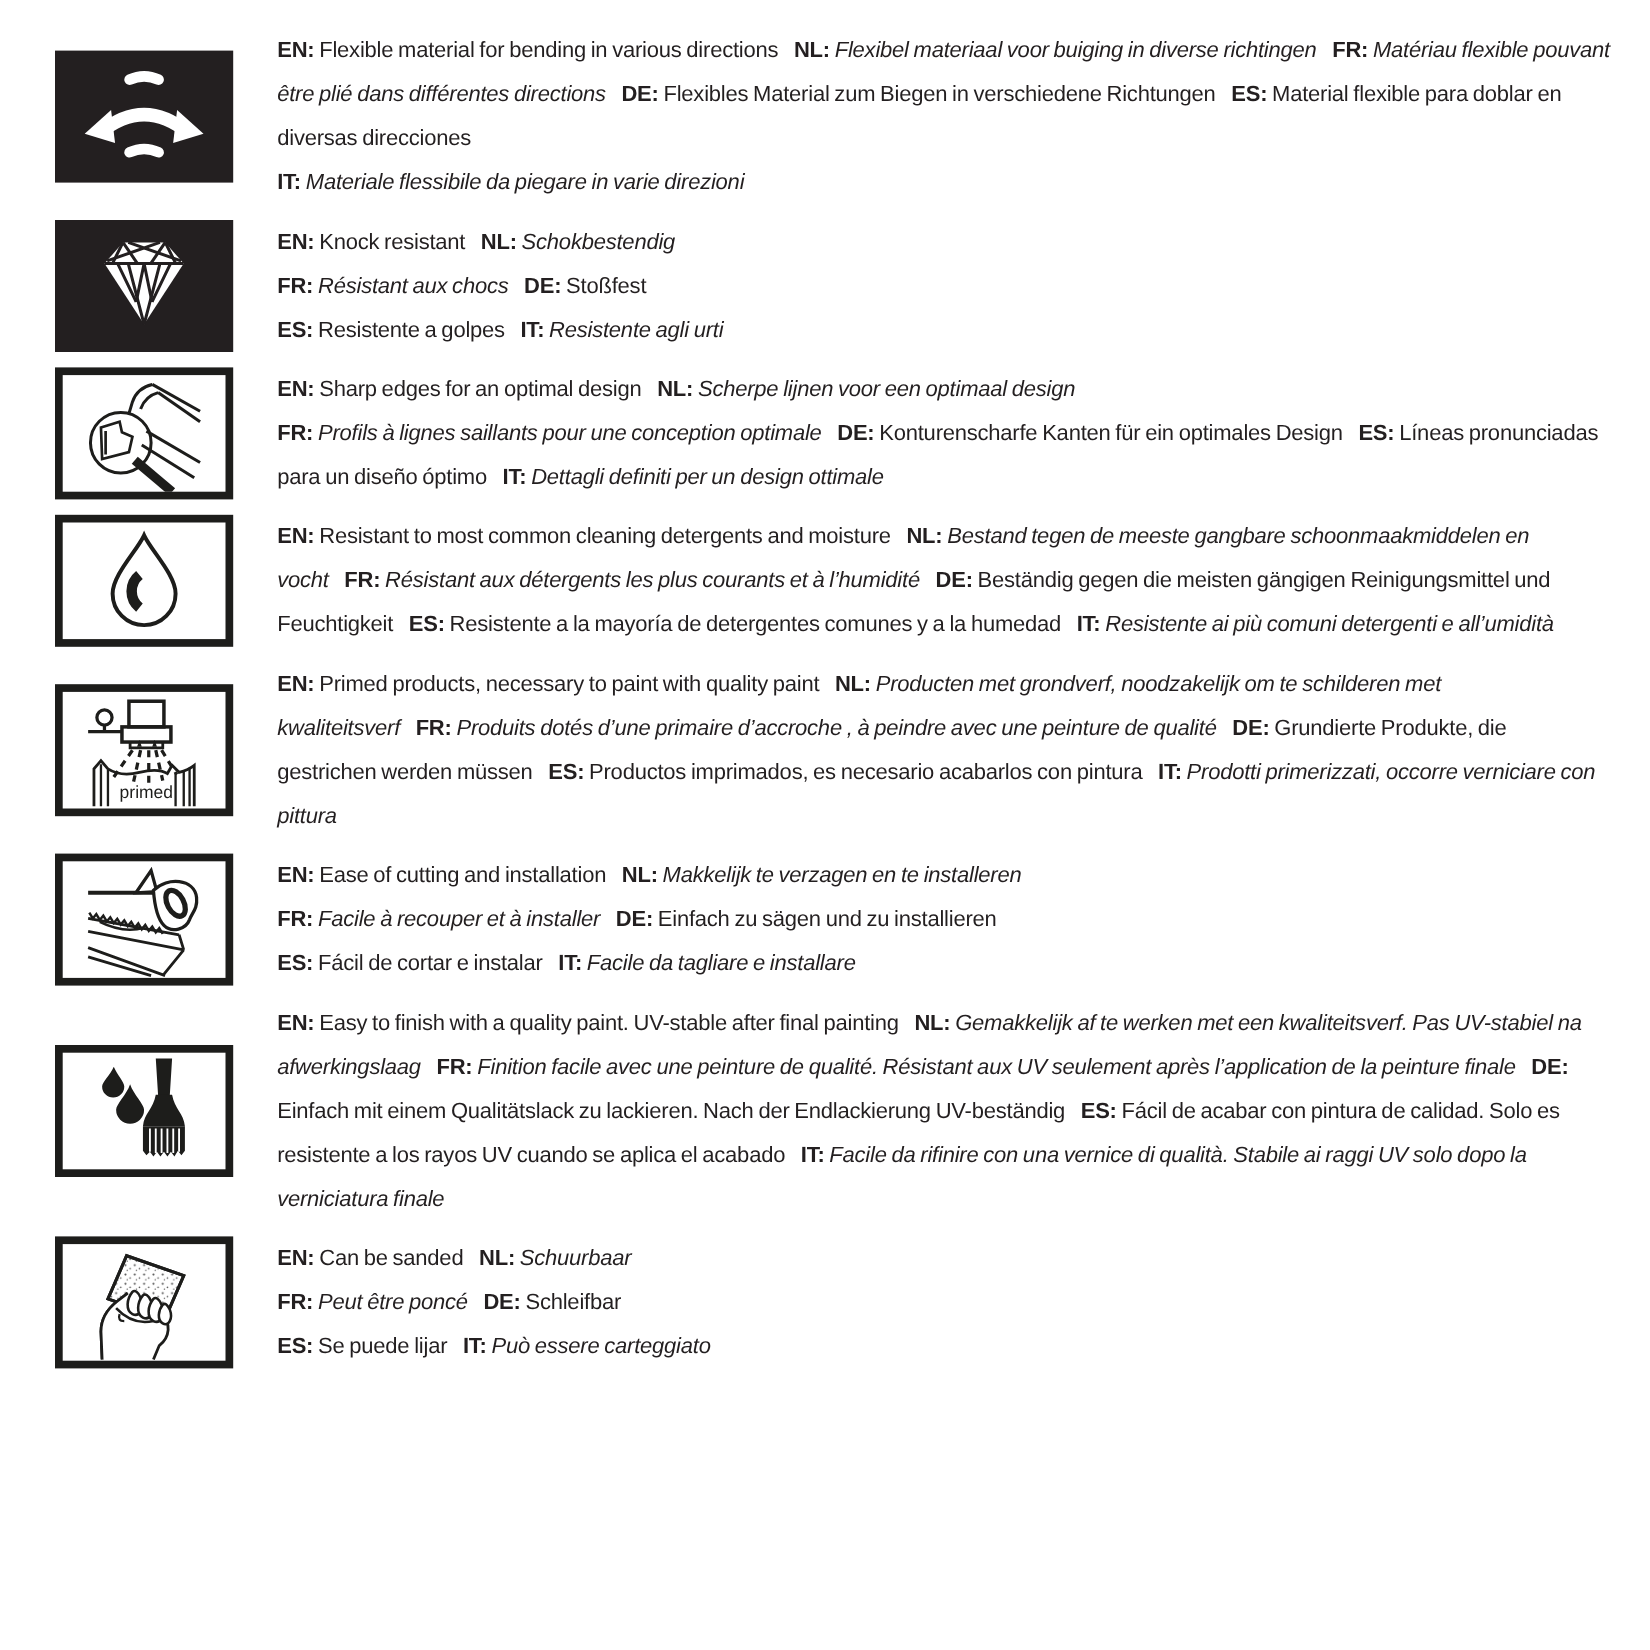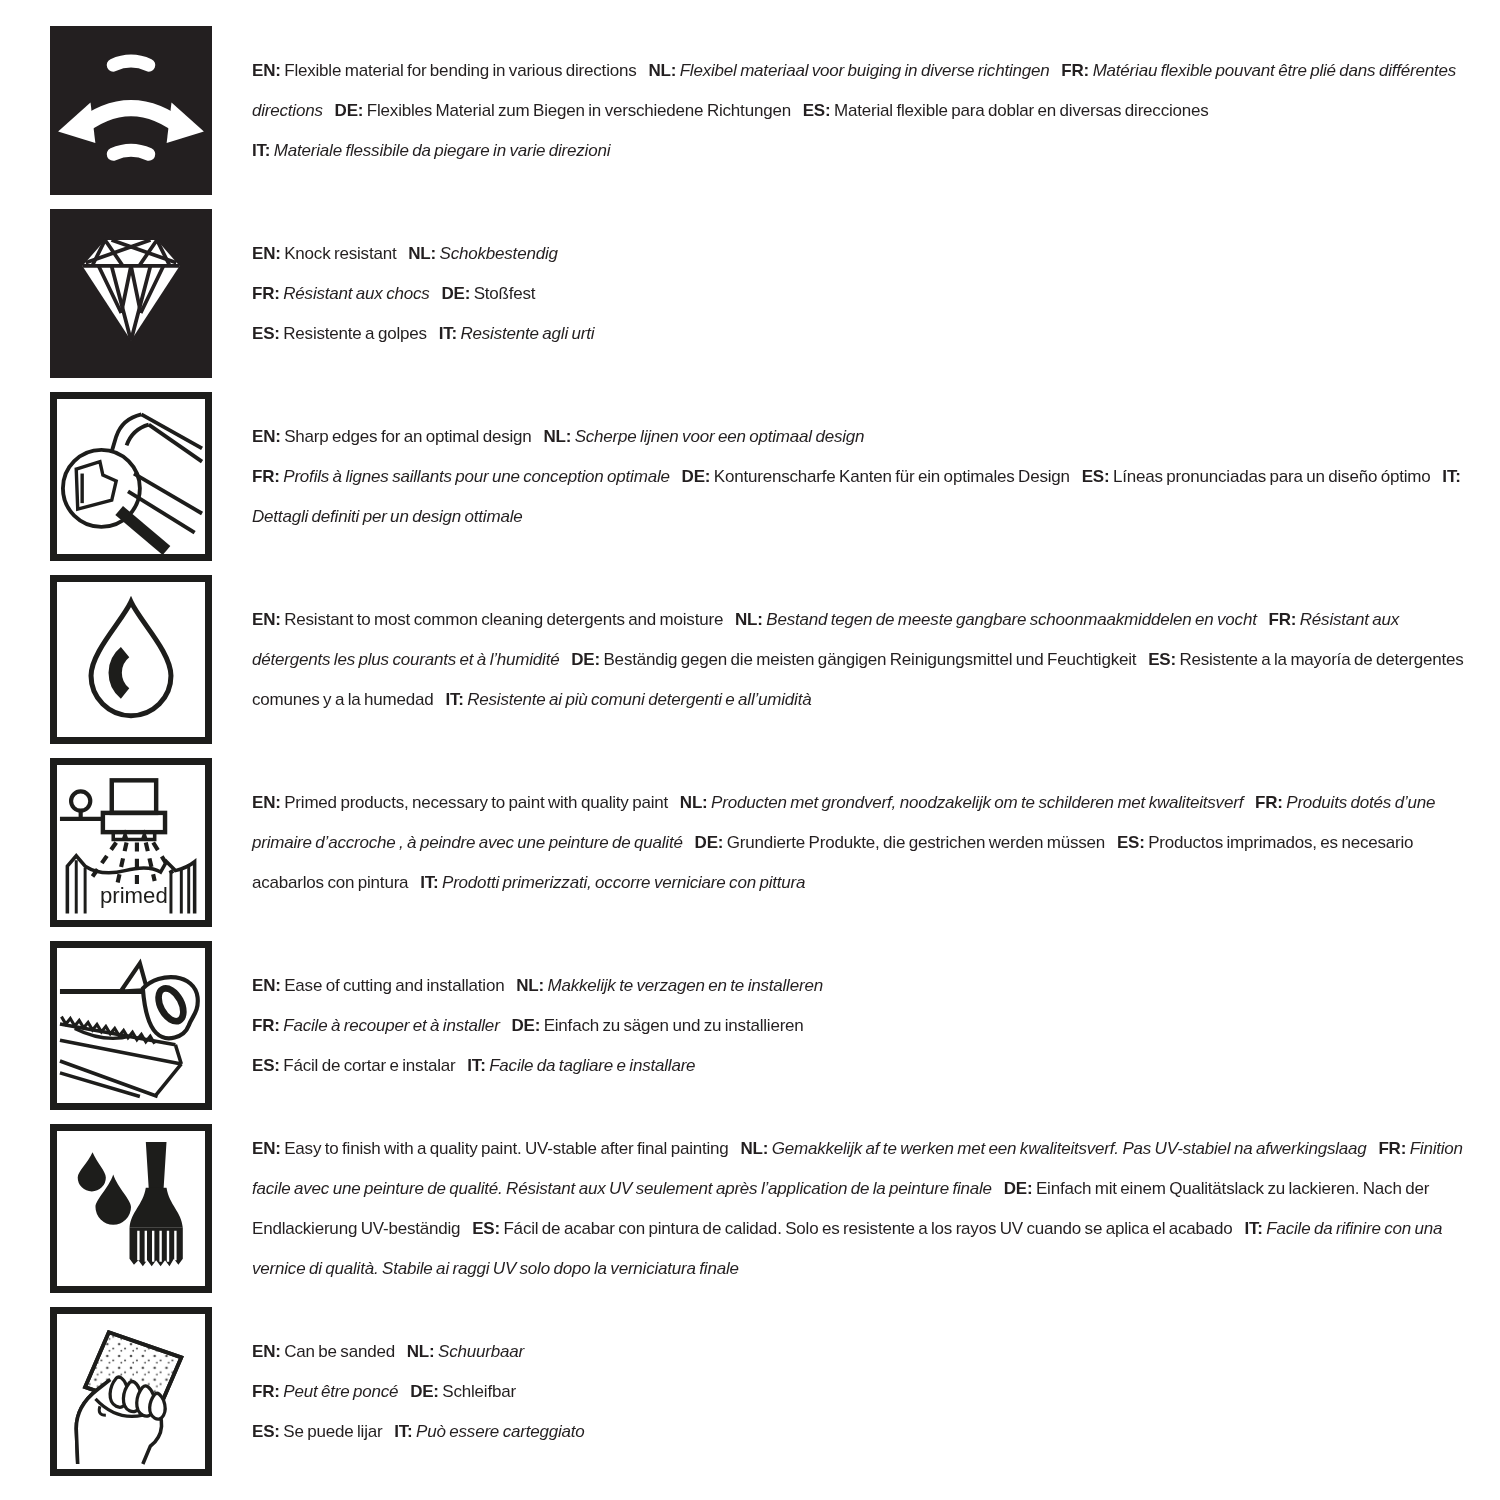--- a/index.html
+++ b/index.html
@@ -6,27 +6,27 @@
     --ink:#231f20;
     --frame:#1d1d1b;
     --dark:#231f20;
     --bg:#ffffff;
   }
   *{margin:0;padding:0;box-sizing:border-box;}
   html,body{width:1500px;height:1500px;background:var(--bg);overflow:hidden;}
   body{font-family:"Liberation Sans",sans-serif;color:var(--ink);}
   .sheet{padding:26px 36px 20px 50px;}
   .row{display:flex;align-items:center;gap:40px;margin-bottom:14px;}
-  .icon{width:162px;height:169px;flex:none;}
+  .icon{width:162px;height:120px;flex:none;}
   .icon.dark{background:var(--dark);}
   .icon.framed{background:#fff;border:7px solid var(--frame);}
   .icon svg{display:block;width:100%;height:100%;}
   .text{
     width:1212px;
-    font-size:17px;
+    font-size:20px;
     line-height:40px;
     letter-spacing:-0.2px;
     word-spacing:-1px;
     color:var(--ink);
   }
   .text b.lang{font-weight:bold;font-style:normal;}
   .text .it{font-style:italic;}
   .text .sep{white-space:pre;}
   svg text{font-family:"Liberation Sans",sans-serif;}
 </style>

